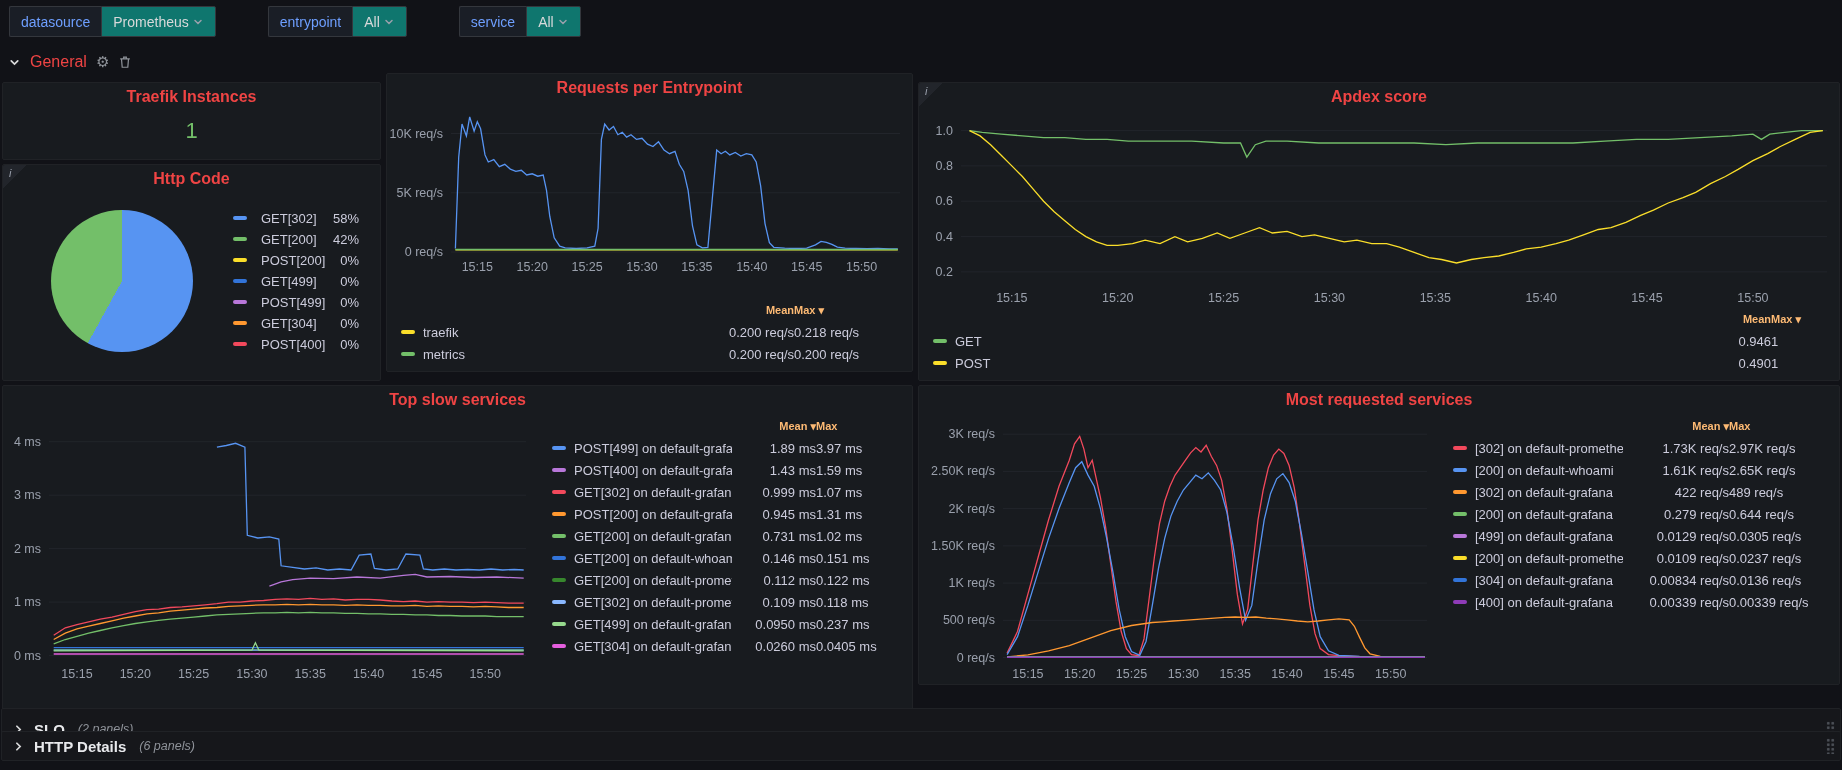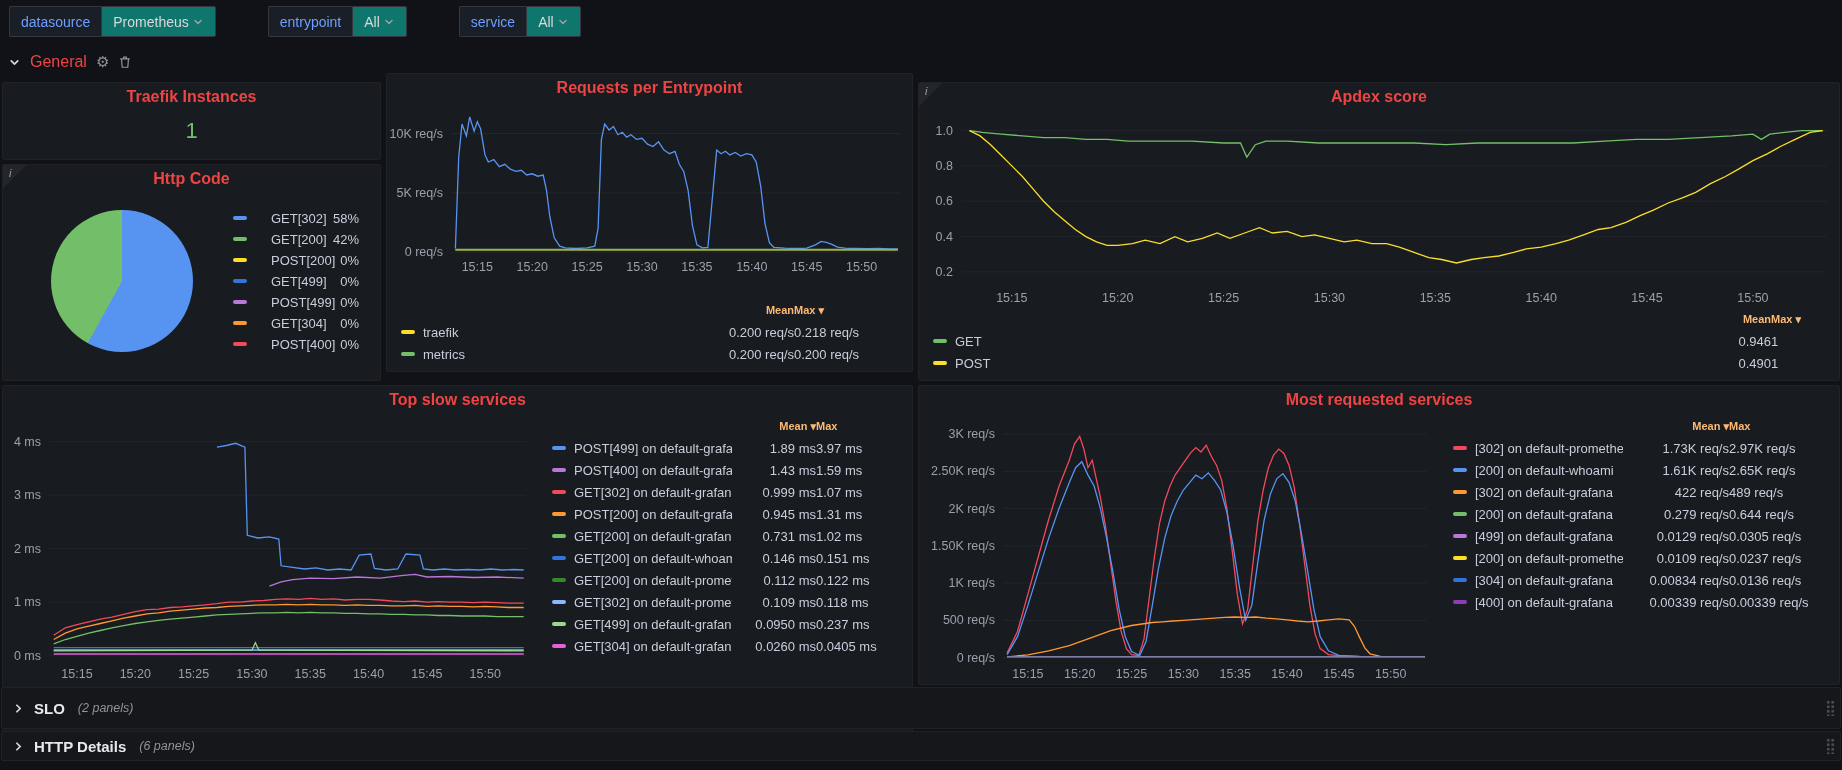--- a/index.html
+++ b/index.html
@@ -24,21 +24,21 @@
   .panel-title{flex:0 0 27px;display:flex;align-items:center;justify-content:center;font-size:16px;font-weight:600;color:#ef4444;cursor:pointer}
   .info-corner{position:absolute;top:0;left:0;width:24px;height:24px;background:linear-gradient(135deg,#22252b 48%,transparent 48%);color:#9aa0ac;font-size:11px;font-style:italic;padding:2px 0 0 6px;z-index:2;cursor:pointer;border-radius:2px 0 0 0}
 
   .stat-value{flex:1;display:flex;align-items:center;justify-content:center;font-size:22px;font-weight:500;padding-bottom:8px}
 
   
   .hc-body{flex:1;display:flex;align-items:center;padding:0 18px 10px 48px;gap:40px}
   .pie{width:142px;height:142px;border-radius:50%;flex:0 0 auto;cursor:pointer}
   .hc-legend{width:126px}
   .hc-row{display:flex;align-items:center;height:21px;font-size:13px;cursor:pointer}
-  .hc-label{flex:1;margin-left:24px;color:#ccccdc}
+  .hc-label{flex:1;margin-left:14px;color:#ccccdc}
   .hc-val{width:36px;text-align:right;color:#ccccdc}
 
   .swatch{display:inline-block;width:14px;height:4px;border-radius:2px;flex:0 0 auto}
 
   
   .chart{flex:1;min-height:0;position:relative;overflow:hidden;cursor:crosshair}
   svg{display:block}
   svg text.tick{font-family:"Liberation Sans",sans-serif;fill:#9aa0ac;font-size:12.5px}
 
   
@@ -528,21 +528,21 @@
                 <span>[400] on default-grafana</span>
               </span>
               <span class="lmean">0.00339 req/s</span>
               <span class="lmax">0.00339 req/s</span>
             </div>
           </div>
       </div>
     </div>
   </div>
 
-  <div class="collapsed-row" style="top:687px;height:42px">
+  <div class="collapsed-row" style="top:708px;height:42px">
     <svg width="13" height="13" viewBox="0 0 12 12">
         <path d="M4.5 3l3 3-3 3" stroke="#d8d9da" stroke-width="1.6" fill="none" stroke-linecap="round"></path>
       </svg>
     <span class="collapsed-title">SLO</span>
     <span class="collapsed-count">(2 panels)</span>
     <span class="drag-dots"></span>
   </div>
 
   <div class="collapsed-row" style="top:731px;height:30px">
     <svg width="13" height="13" viewBox="0 0 12 12">

